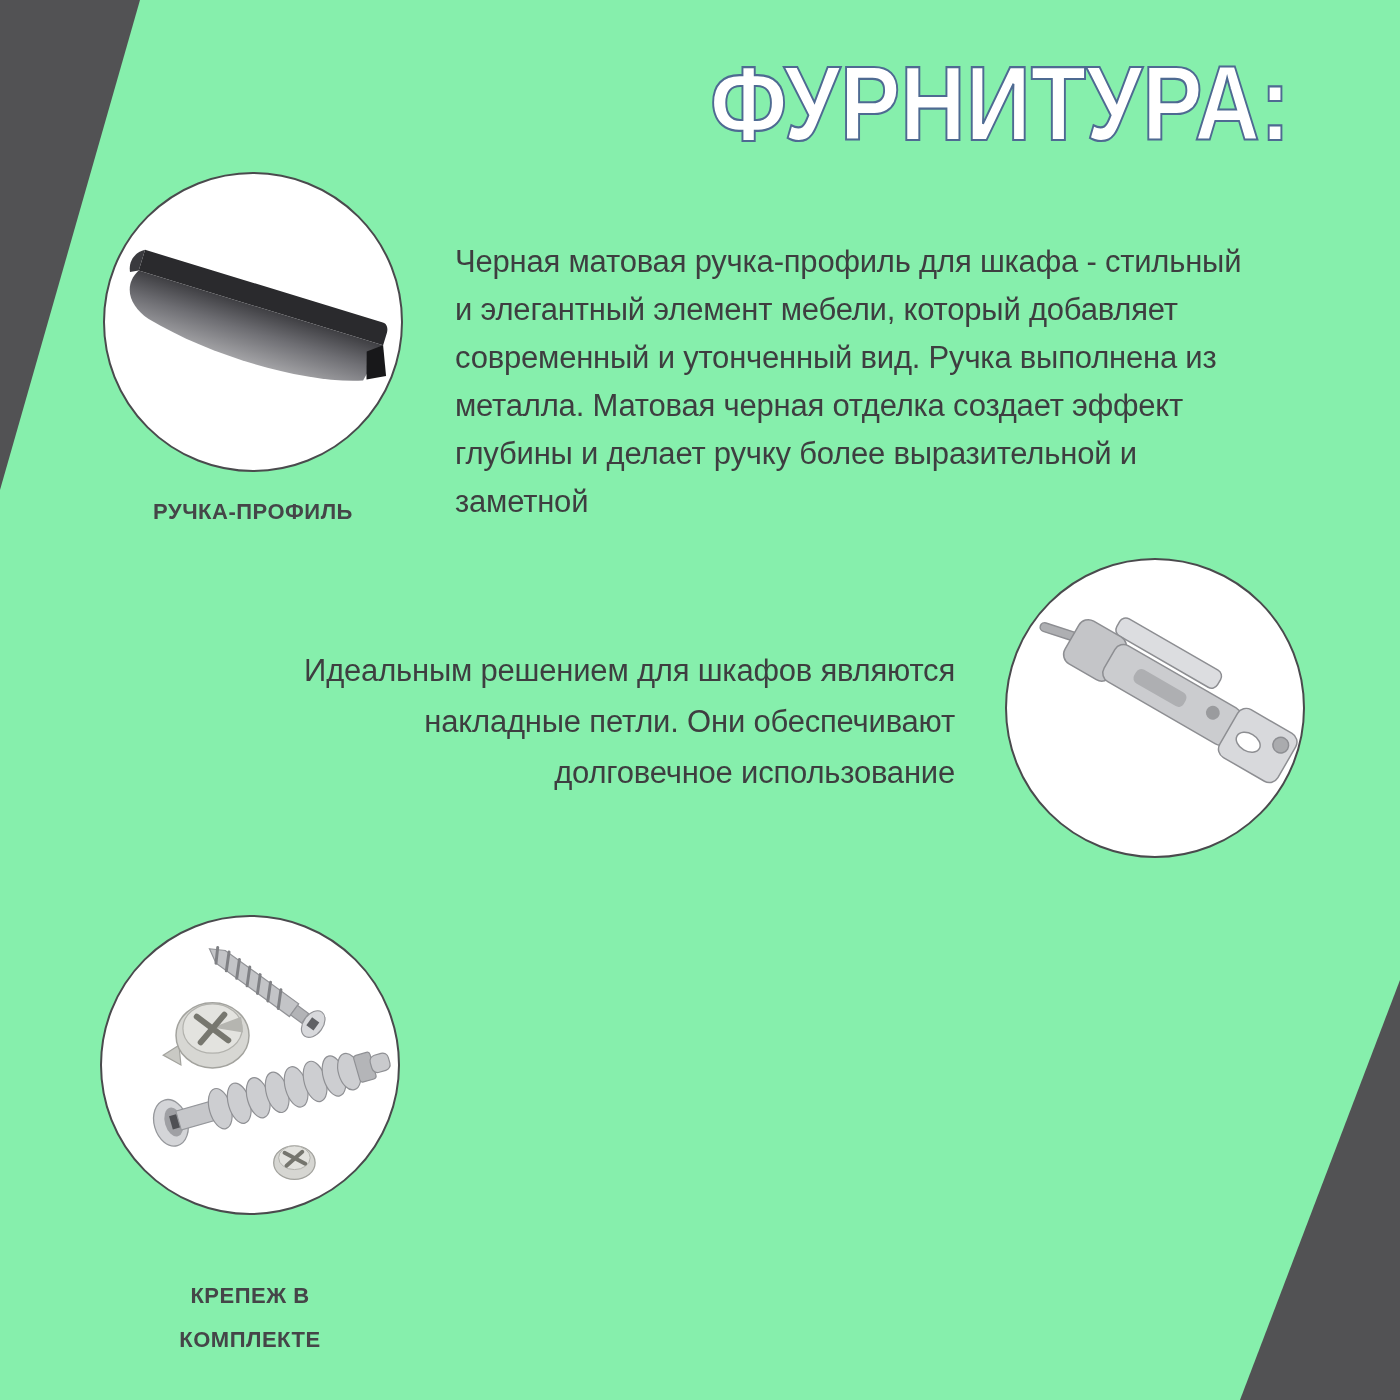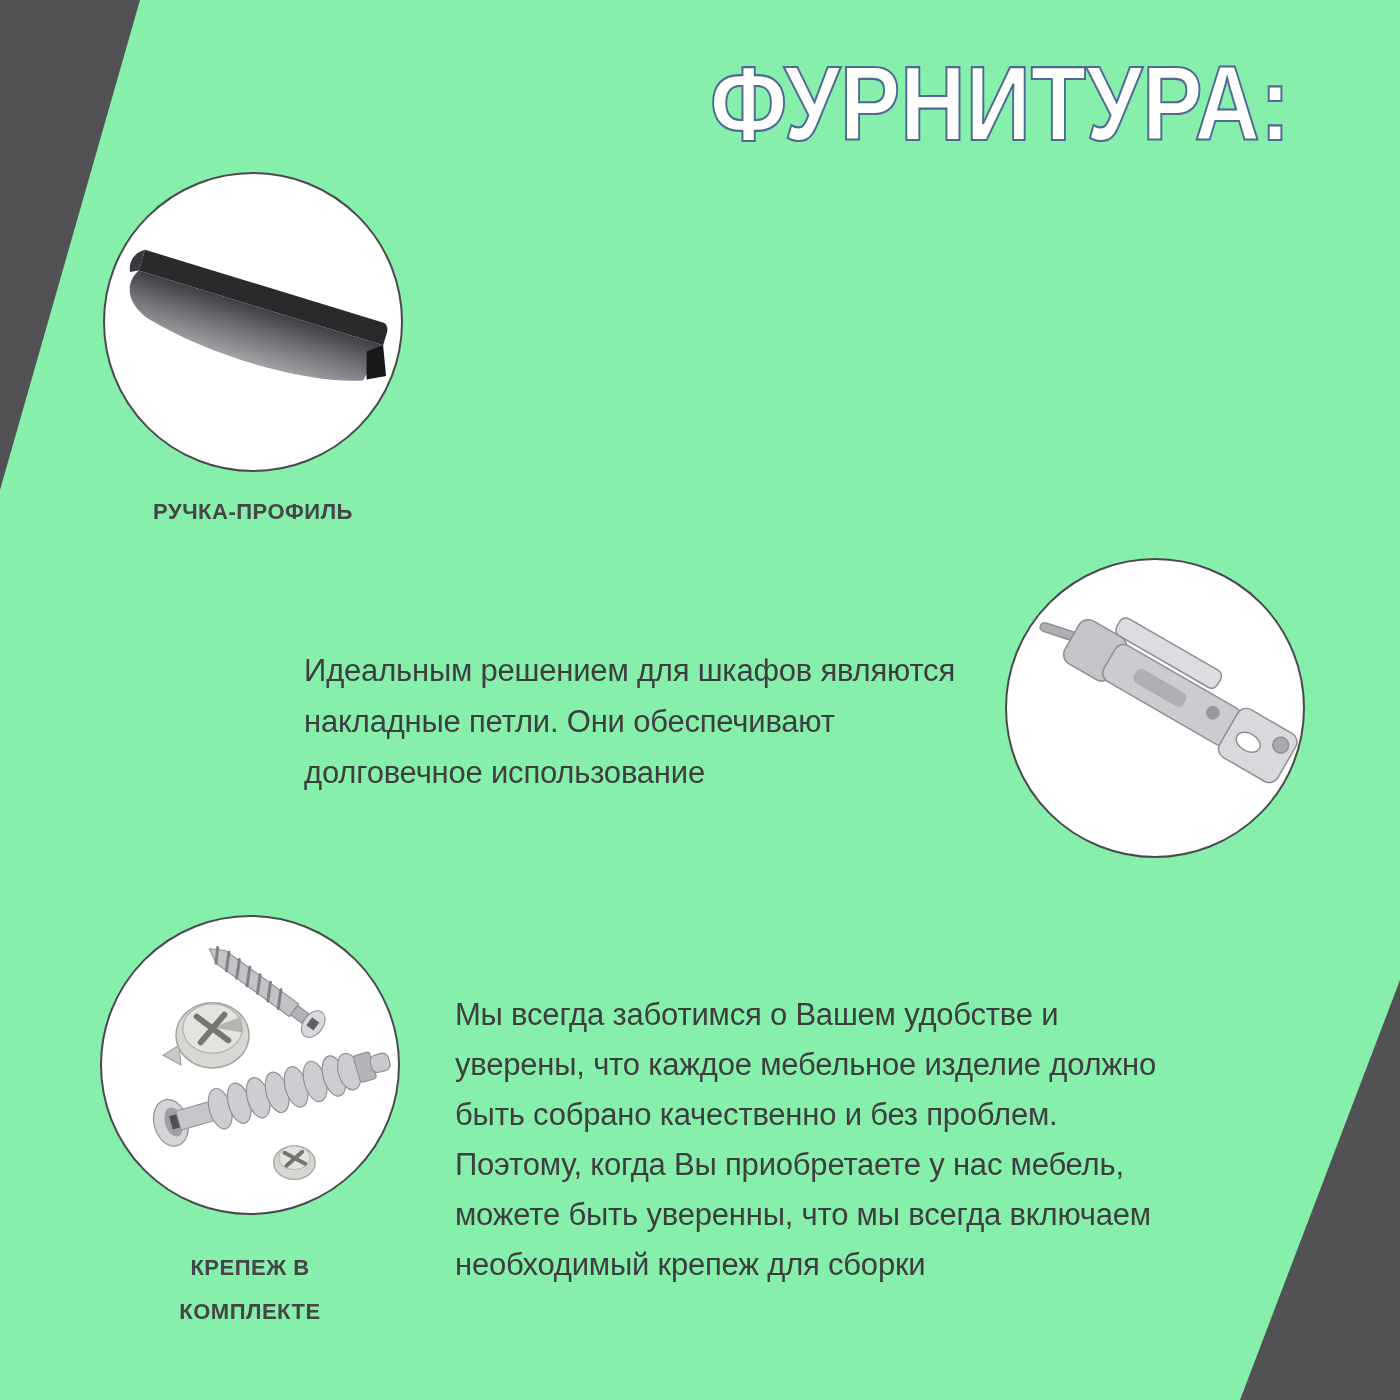--- a/index.html
+++ b/index.html
@@ -26,27 +26,27 @@
   }
   .c1{left:103px; top:172px;}
   .c2{left:1005px; top:558px;}
   .c3{left:100px; top:915px;}
   .label{
     position:absolute; font-weight:700; font-size:22px; color:#454548;
     letter-spacing:0.5px; text-align:center; white-space:pre-line; line-height:44px;
   }
   .l1{left:78px; width:350px; top:490px;}
   .l2{left:1005px; width:300px; top:888px;}
-  .l3{left:75px; width:350px; top:1246px;}
+  .l3{left:75px; width:350px; top:1274px;}
   .para{
     position:absolute; font-size:31px; line-height:50px; color:#3e3e40;
     white-space:pre-line; width:max-content; letter-spacing:-0.2px;
   }
   .p1{left:455px; top:238px; line-height:48px;}
-  .p2{right:445px; top:645px; text-align:left; line-height:51px;}
+  .p2{right:445px; top:645px; text-align:right; line-height:51px;}
   .p3{left:455px; top:990px;}
 </style>
 </head>
 <body>
 
 <div class="canvas">
 
   <div class="wedge-tl"></div>
   <div class="wedge-br"></div>
 
@@ -65,20 +65,26 @@
       </defs>
       <g transform="translate(150,150) rotate(17)">
         <path d="M -126,-38 L 126,-38 C 131,-38 133,-33 133,-29 L 133,-16 L -126,-16 Z" fill="#2a2a2d"></path>
         <path d="M -126,-38 C -135,-33 -139,-22 -134,-12 L -126,-16 Z" fill="#3a3a3e"></path>
         <path d="M -126,-16 L 133,-16 L 124,24 C 70,44 -30,46 -102,28 C -125,21 -137,3 -126,-16 Z" fill="url(#hFace)"></path>
         <path d="M 133,-16 L 145,13 L 127,22 L 119,-5 Z" fill="#18181a"></path>
       </g>
     </svg>
   </div>
   <div class="label l1">РУЧКА-ПРОФИЛЬ</div>
+  <div class="para p1">Черная матовая ручка-профиль для шкафа - стильный
+и элегантный элемент мебели, который добавляет
+современный и утонченный вид. Ручка выполнена из
+металла. Матовая черная отделка создает эффект
+глубины  и делает ручку более выразительной и
+заметной</div>
 
   <div class="para p2">Идеальным решением для шкафов являются
 накладные петли. Они обеспечивают
 долговечное использование</div>
   <div class="circle c2">
     <svg viewBox="0 0 300 300" width="296" height="296">
       <g transform="translate(145,125) rotate(30)" stroke="#8d8e92" stroke-width="1.5">
         <rect x="-126" y="-4" width="44" height="9" rx="4.5" fill="#aeafb2" transform="rotate(-12 -104 0)"></rect>
         <rect x="-58" y="-46" width="118" height="20" rx="7" fill="#dcdde0"></rect>
         <rect x="-92" y="-26" width="54" height="50" rx="11" fill="#c4c5c8"></rect>
@@ -132,20 +138,14 @@
 
       <g>
         <ellipse cx="195" cy="249" rx="21" ry="17" fill="#d6d6d2" stroke="#a3a39e" stroke-width="1.3"></ellipse>
         <ellipse cx="195" cy="244" rx="16" ry="12" fill="#e2e2de" stroke="#b2b2ad" stroke-width="1"></ellipse>
         <path d="M 185,239 L 206,250 M 203,238 L 187,252" stroke="#75756e" stroke-width="4" stroke-linecap="round" fill="none"></path>
       </g>
     </svg>
   </div>
   <div class="label l3">КРЕПЕЖ В
 КОМПЛЕКТЕ</div>
-  <div class="para p3">Мы всегда заботимся о Вашем удобстве и
-уверены, что каждое мебельное изделие должно
-быть собрано качественно и без проблем.
-Поэтому, когда Вы приобретаете у нас мебель,
-можете быть уверенны, что мы всегда включаем
-необходимый крепеж для сборки</div>
 
 </div>
 
 </body></html>

